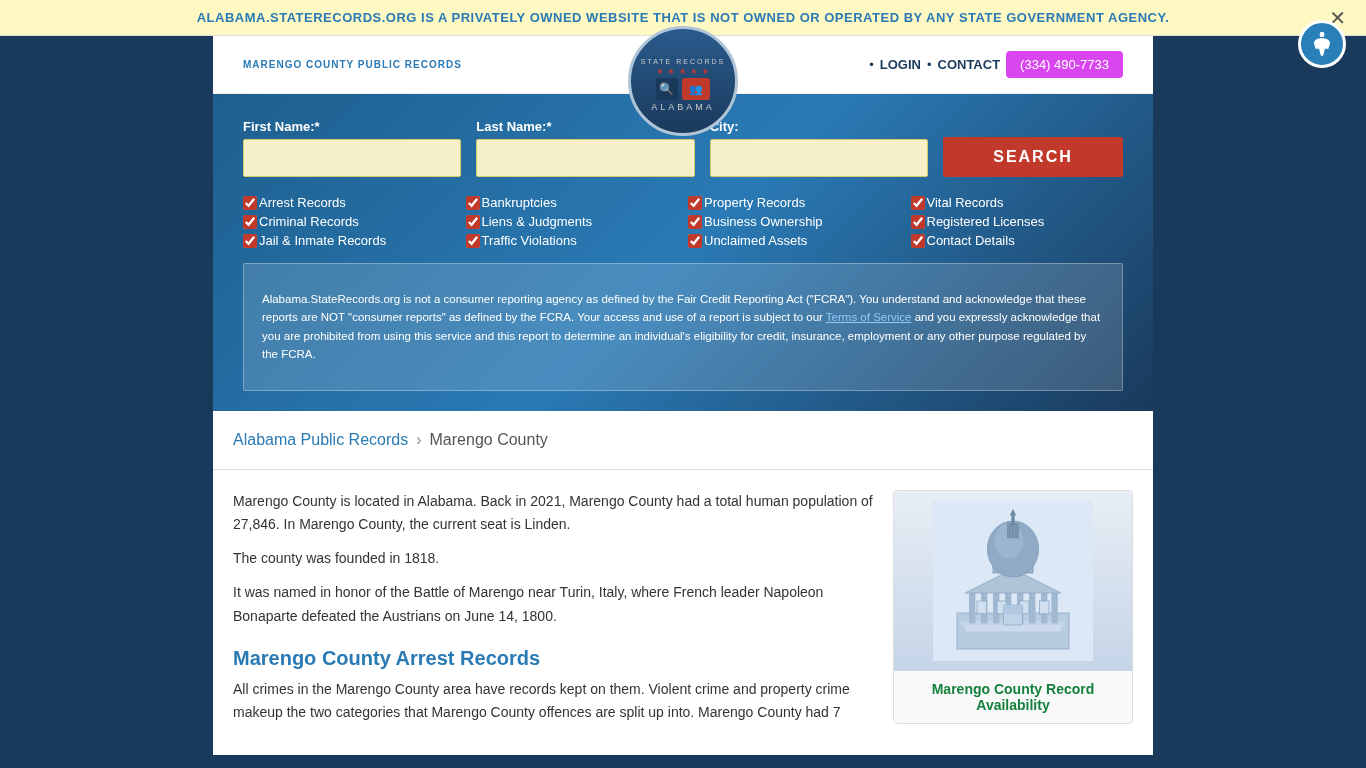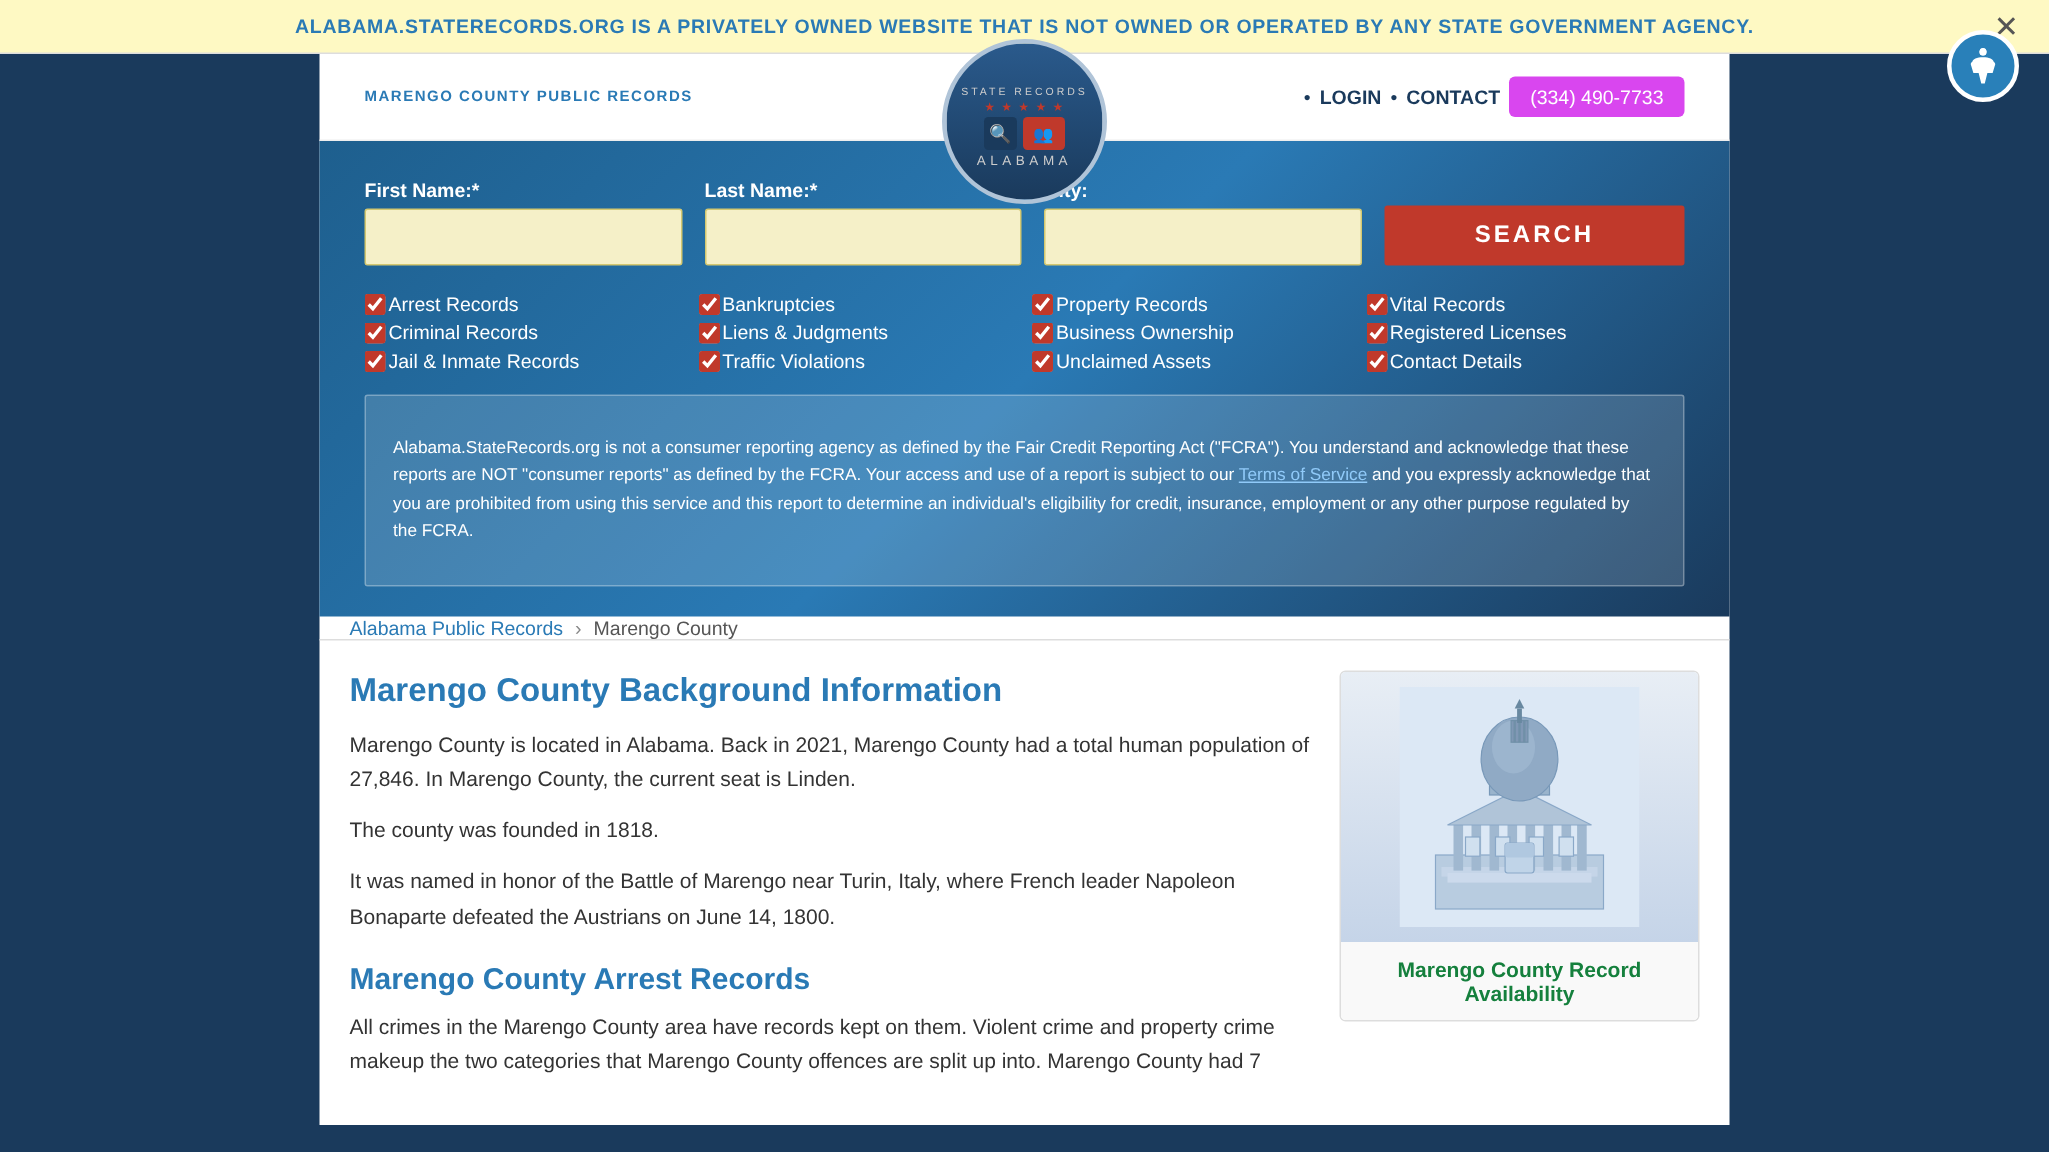--- a/index.html
+++ b/index.html
@@ -199,21 +199,21 @@
       color: white;
       border: none;
       padding: 10px 30px;
       font-size: 16px;
       font-weight: bold;
       letter-spacing: 2px;
       cursor: pointer;
       border-radius: 2px;
       height: 40px;
       flex-shrink: 0;
-      width: 200px;
+      width: 180px;
     }
 
     
     .checkboxes-grid {
       display: grid;
       grid-template-columns: repeat(4, 1fr);
       gap: 4px 10px;
       margin-bottom: 15px;
     }
     .checkbox-item {
@@ -237,22 +237,22 @@
       border-radius: 2px;
       color: white;
       font-size: 11.5px;
       line-height: 1.6;
       text-align: left;
     }
     .disclaimer a { color: #90caf9; }
 
     
     .breadcrumb {
-      padding: 0 20px;
-      font-size: 13px;
+      padding: 20px 20px;
+      font-size: 16px;
       color: #555;
       display: flex;
       align-items: center;
       gap: 8px;
       border-bottom: 1px solid #ddd;
     }
     .breadcrumb a { color: #2a7ab5; text-decoration: none; }
     .breadcrumb-separator { color: #888; }
 
     
@@ -432,21 +432,20 @@
     </div>
 
     <div class="breadcrumb">
       <a href="#">Alabama Public Records</a>
       <span class="breadcrumb-separator">›</span>
       <span>Marengo County</span>
     </div>
 
     <div class="main-content">
       <div class="content-left">
-        <h2 class="section-title">Marengo County Background Information</h2>
         <p class="content-text">Marengo County is located in Alabama. Back in 2021, Marengo County had a total human population of 27,846. In Marengo County, the current seat is Linden.</p>
         <p class="content-text">The county was founded in 1818.</p>
         <p class="content-text">It was named in honor of the Battle of Marengo near Turin, Italy, where French leader Napoleon Bonaparte defeated the Austrians on June 14, 1800.</p>
         <h2 class="section-title-sm">Marengo County Arrest Records</h2>
         <p class="content-text">All crimes in the Marengo County area have records kept on them. Violent crime and property crime makeup the two categories that Marengo County offences are split up into. Marengo County had 7</p>
       </div>
       <div class="content-right">
         <div class="record-card">
           <div class="record-card-image">
 

